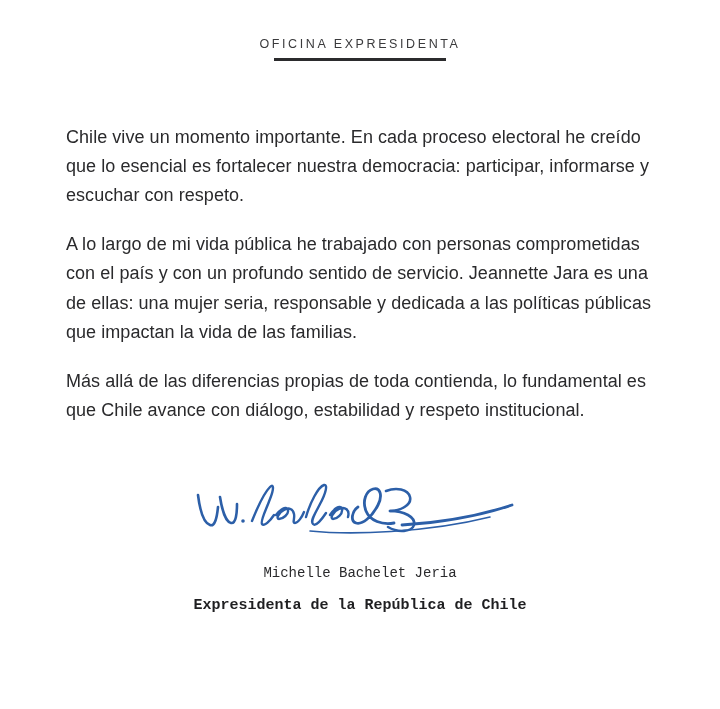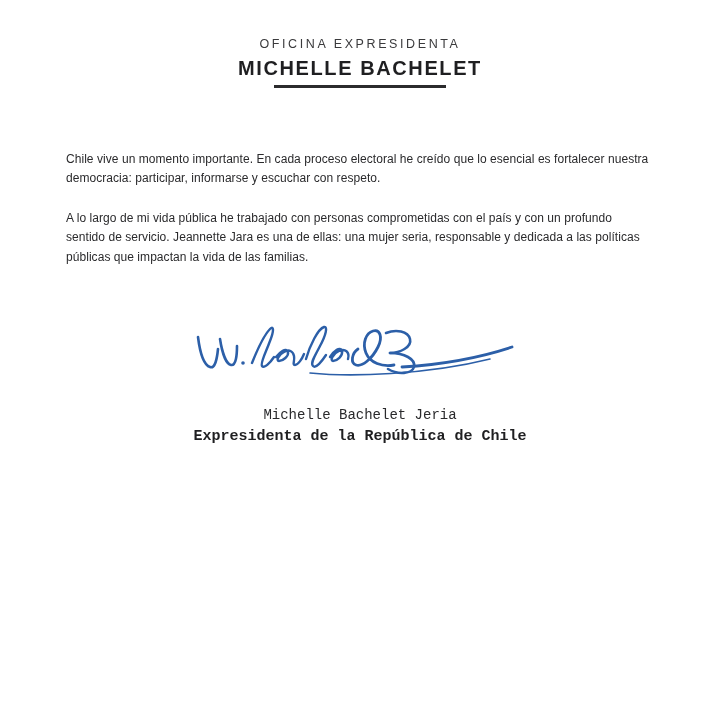--- a/index.html
+++ b/index.html
@@ -48,21 +48,21 @@
     margin: 6px auto 0;
   }
 
   
   .content {
     margin: 0 auto;
     padding-top: 62px;
     width: 588px;
   }
   .para {
-    font-size: 12px;
+    font-size: 18px;
     line-height: 1.62;
     color: #2a2a2c;
     margin: 0 0 20px 0;
     text-align: left;
     letter-spacing: 0.05px;
   }
   .para:last-child { margin-bottom: 0; }
 
   
   .signature-block {
@@ -78,37 +78,37 @@
     margin-top: 16px;
     font-size: 14px;
     color: #2a2a2c;
     line-height: 1.5;
   }
   .sig-title {
     font-size: 15px;
     font-weight: 700;
     color: #1f1f21;
     line-height: 1.5;
-    margin-top: 0;
+    margin-top: 11px;
   }
 </style>
 </head>
 <body>
 
 <div class="page">
 
   <header class="letterhead">
     <div class="lh-office">OFICINA EXPRESIDENTA</div>
-    <div class="lh-name">MICHELLE BACHELET</div>
     <div class="lh-rule"></div>
   </header>
 
   <main class="content">
     <p class="para">Chile vive un momento importante. En cada proceso electoral he creído que lo esencial es fortalecer nuestra democracia: participar, informarse y escuchar con respeto.</p>
     <p class="para">A lo largo de mi vida pública he trabajado con personas comprometidas con el país y con un profundo sentido de servicio. Jeannette Jara es una de ellas: una mujer seria, responsable y dedicada a las políticas públicas que impactan la vida de las familias.</p>
+    <p class="para">Más allá de las diferencias propias de toda contienda, lo fundamental es que Chile avance con diálogo, estabilidad y respeto institucional.</p>
 
     <div class="signature-block">
       <svg class="signature-svg" width="340" height="70" viewBox="0 0 340 70" aria-hidden="true">
         <g fill="none" stroke="#2c5fa8" stroke-linecap="round" stroke-linejoin="round">
           <path d="M8 18 C10 34, 14 46, 20 48 C25 50, 27 40, 28 30" stroke-width="2.6"></path>
           <path d="M30 20 C32 33, 36 45, 41 46 C46 47, 47 36, 47 27" stroke-width="2.6"></path>
           <circle cx="53" cy="44" r="1.8" fill="#2c5fa8" stroke="none"></circle>
           <path d="M62 44 C66 34, 74 16, 80 10 C84 6, 84 12, 80 22 C76 33, 70 44, 72 47 C74 50, 80 44, 84 38" stroke-width="2.4"></path>
           <path d="M86 38 C90 33, 96 28, 98 33 C99 37, 93 42, 89 42 C86 42, 88 36, 94 33 C99 30, 103 32, 104 37 C105 42, 102 46, 105 46 C108 46, 112 40, 114 35" stroke-width="2.4"></path>
           <path d="M116 40 C120 26, 128 10, 134 8 C138 7, 136 16, 130 27 C125 37, 120 44, 123 47 C126 50, 132 42, 136 36" stroke-width="2.4"></path>

